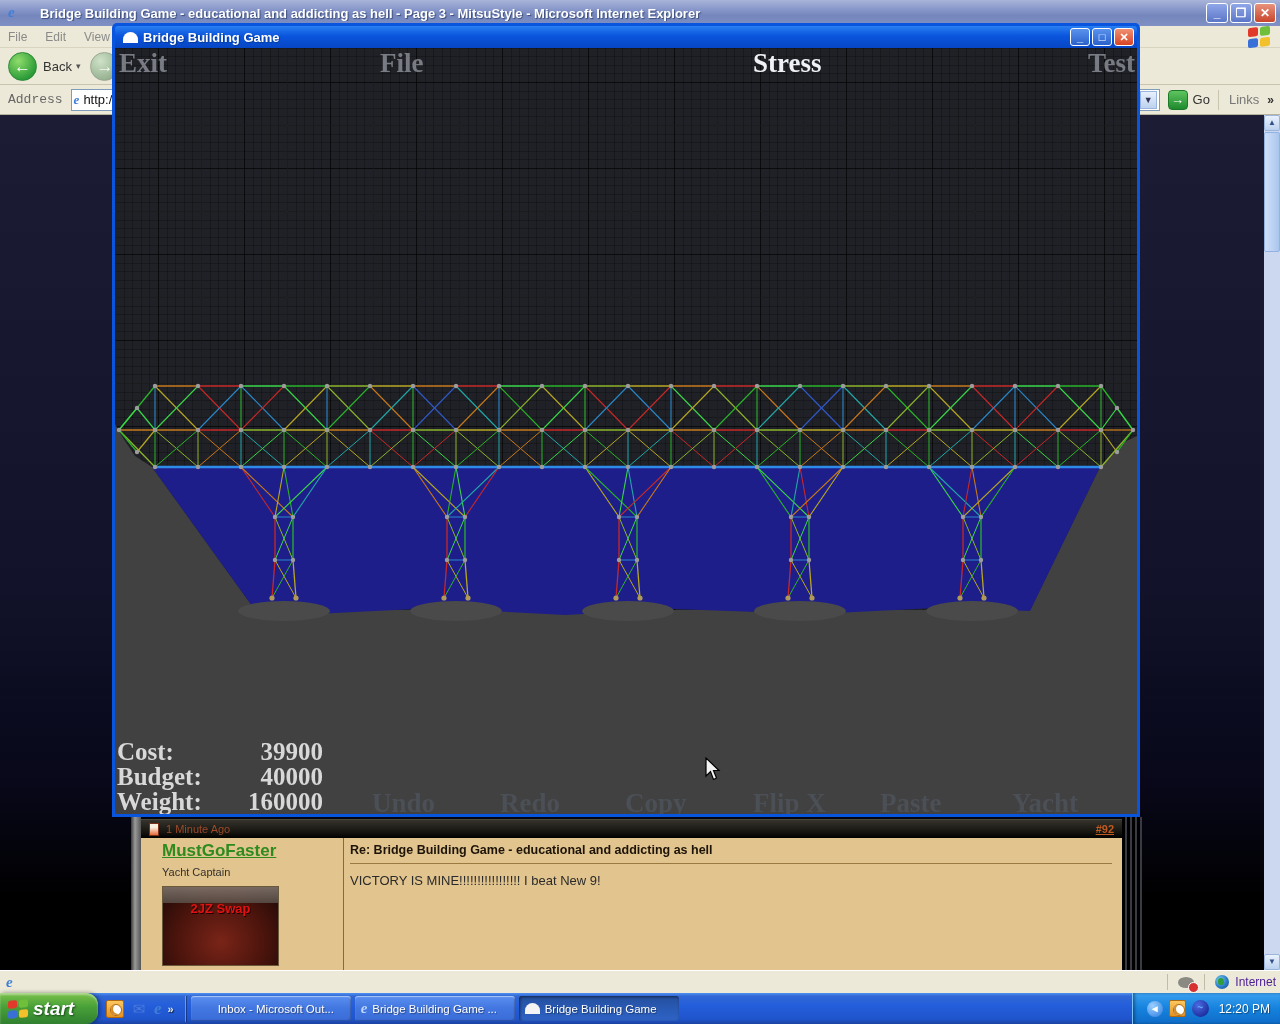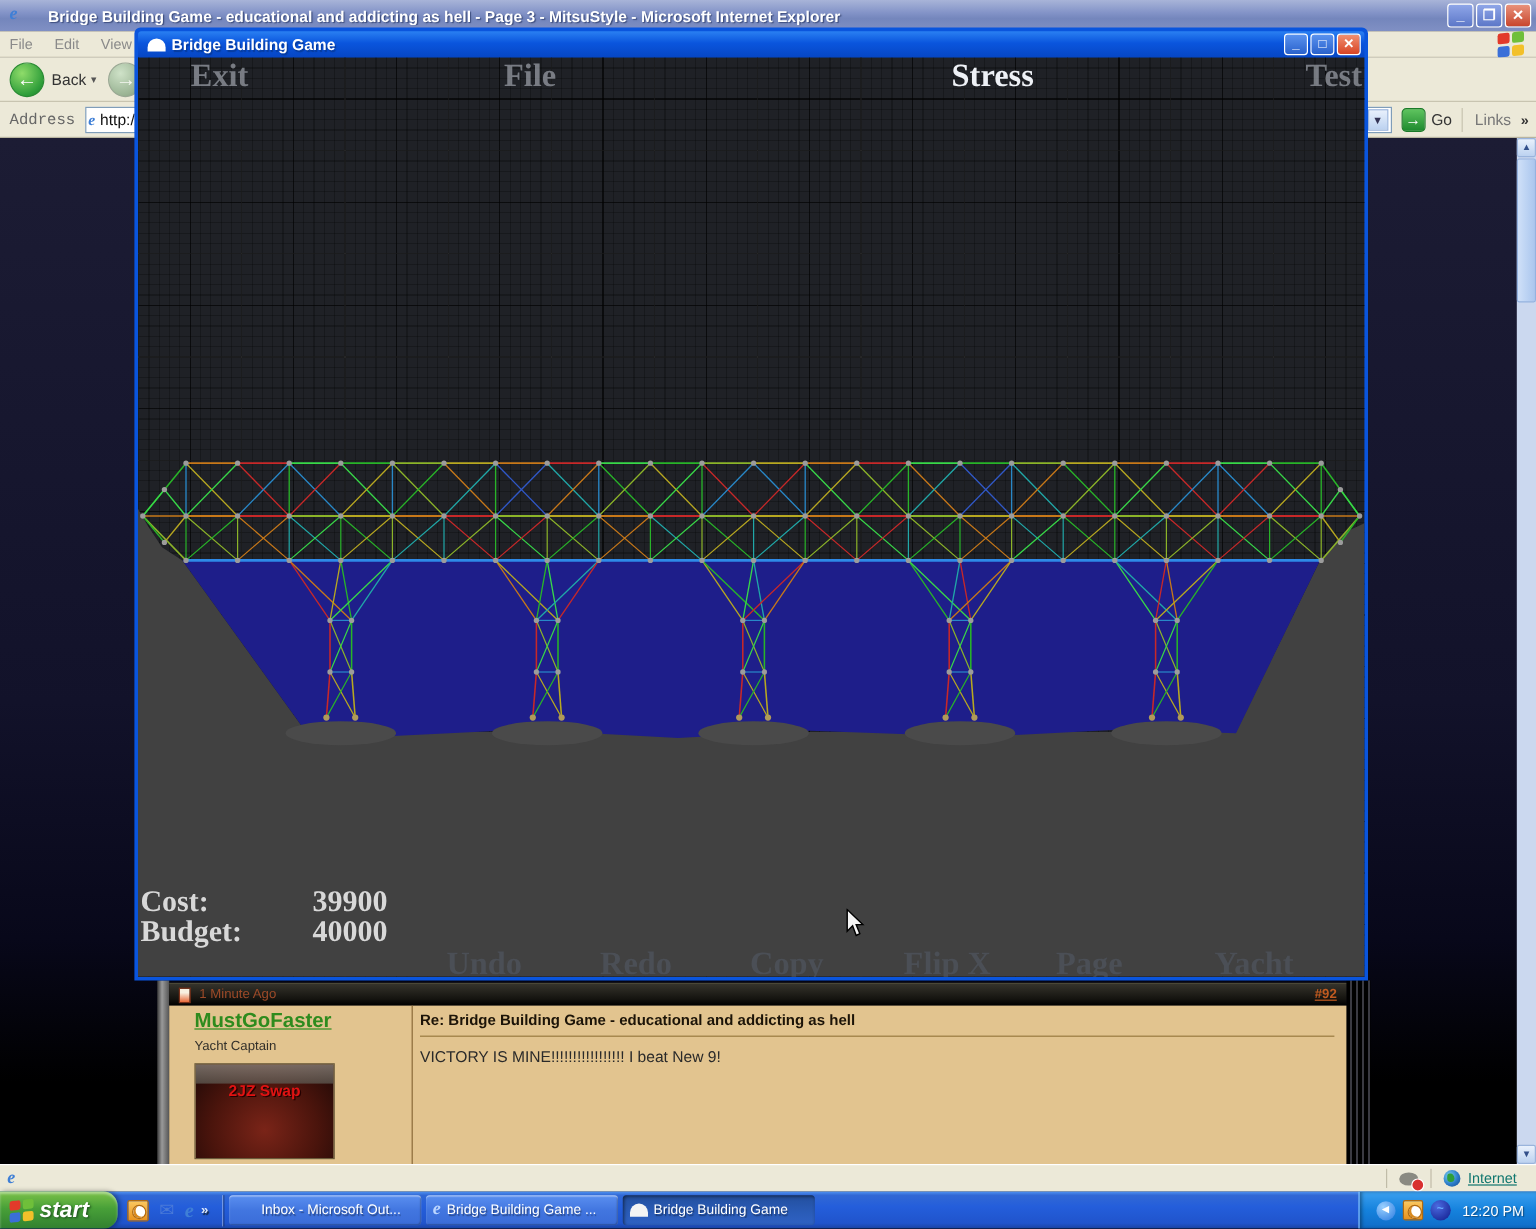--- a/index.html
+++ b/index.html
@@ -96,21 +96,21 @@
     display:flex; align-items:center; z-index:6; }
   #status-page-icon { margin-left:6px; }
   .status-sep { width:1px; height:16px; background:#c0bca8; margin:0 10px; }
   #status-spacer { flex:1; }
   #privacy-icon { width:16px; height:11px; background:#8a8a82; border-radius:50%; position:relative; }
   #privacy-icon::after { content:""; position:absolute; right:-5px; bottom:-5px; width:9px; height:9px; border-radius:50%;
     background:#d83030; border:1px solid #fff; }
   #globe-icon { width:14px; height:14px; border-radius:50%;
     background:radial-gradient(circle at 35% 35%,#7ad0f0 0%,#2a7ac8 55%,#1a4a8a 100%); position:relative; }
   #globe-icon::after { content:""; position:absolute; left:3px; top:3px; width:6px; height:7px; background:#2f9e3a; border-radius:40% 60% 50% 50%; }
-  #status-zone { font-size:12px; color:#0f766e; margin-left:6px; margin-right:16px;text-decoration:underline; }
+  #status-zone { font-size:12px; color:#4c1d95; margin-left:6px; margin-right:4px; }
 
   
   #game-window { left:112px; top:23px; width:1028px; height:794px; z-index:5;
     border:3px solid #0a55dd; border-radius:5px 5px 0 0; background:#0a55dd; }
   #game-titlebar { height:22px; background:linear-gradient(180deg,#2a80f2 0%,#0a55dd 45%,#0646c4 100%);
     display:flex; align-items:center; padding:0 3px; border-radius:3px 3px 0 0; }
   #game-title-icon { width:15px; height:11px; background:#fff; border-radius:8px 8px 0 0; margin:0 5px; }
   #game-title-text { color:#fff; font-weight:bold; font-size:13px; text-shadow:1px 1px 1px #063a9a; flex:1; }
   .gwbtn { width:20px; height:18px; margin-left:2px; border:1px solid #fff; border-radius:3px;
     color:#fff; font-size:11px; line-height:16px; text-align:center; font-weight:bold;
@@ -119,21 +119,21 @@
   #game-client { position:relative; width:1022px; height:766px; background-color:#1f2126; overflow:hidden;
     background-image:
       repeating-linear-gradient(0deg, rgba(255,255,255,0.07) 0 1px, transparent 1px 86px),
       repeating-linear-gradient(90deg, rgba(255,255,255,0.07) 0 1px, transparent 1px 86px),
       repeating-linear-gradient(0deg, rgba(0,0,0,0.55) 0 1px, transparent 1px 43px),
       repeating-linear-gradient(90deg, rgba(0,0,0,0.55) 0 1px, transparent 1px 43px),
       repeating-linear-gradient(0deg, rgba(0,0,0,0.25) 0 1px, transparent 1px 8.6px),
       repeating-linear-gradient(90deg, rgba(0,0,0,0.25) 0 1px, transparent 1px 8.6px); }
   #bridge-svg { position:absolute; left:0; top:0; }
   .game-menu-item { position:absolute; top:0; font-family:"Liberation Serif",serif; font-weight:bold; font-size:27px;
-    color:rgba(195,200,210,0.55); z-index:3;margin-left:40px; }
+    color:rgba(195,200,210,0.55); z-index:3; }
   .game-menu-item.active { color:#eef1f6; }
   .stat-row { position:absolute; left:2px; width:210px; height:25px; z-index:3;
     font-family:"Liberation Serif",serif; font-weight:bold; font-size:25px; color:#d8d8d8; }
   .stat-label { position:absolute; left:0; }
   .stat-value { position:absolute; right:4px; text-align:right; }
   .edit-btn { position:absolute; top:740px; font-family:"Liberation Serif",serif; font-weight:bold; font-size:27px;
     color:#4b4f56; z-index:3; }
 
   
   #taskbar { left:0; top:993px; width:1280px; height:31px; z-index:10;
@@ -642,26 +642,30 @@
       <span class="game-menu-item" style="right:2px">Test</span>
 
       <div class="stat-row" style="top:690px">
         <span class="stat-label">Cost:</span>
         <span class="stat-value">39900</span>
       </div>
       <div class="stat-row" style="top:715px">
         <span class="stat-label">Budget:</span>
         <span class="stat-value">40000</span>
       </div>
+      <div class="stat-row" style="top:740px">
+        <span class="stat-label">Weight:</span>
+        <span class="stat-value">160000</span>
+      </div>
 
       <span class="edit-btn" style="left:257px">Undo</span>
       <span class="edit-btn" style="left:385px">Redo</span>
       <span class="edit-btn" style="left:510px">Copy</span>
       <span class="edit-btn" style="left:638px">Flip X</span>
-      <span class="edit-btn" style="left:765px">Page</span>
+      <span class="edit-btn" style="left:765px">Paste</span>
       <span class="edit-btn" style="left:897px">Yacht</span>
     </div>
   </div>
 
   <div class="abs" id="ie-statusbar">
     <span class="e-icon blue" id="status-page-icon">e</span>
     <div id="status-spacer"></div>
     <div class="status-sep"></div>
     <div id="privacy-icon"></div>
     <div class="status-sep"></div>

